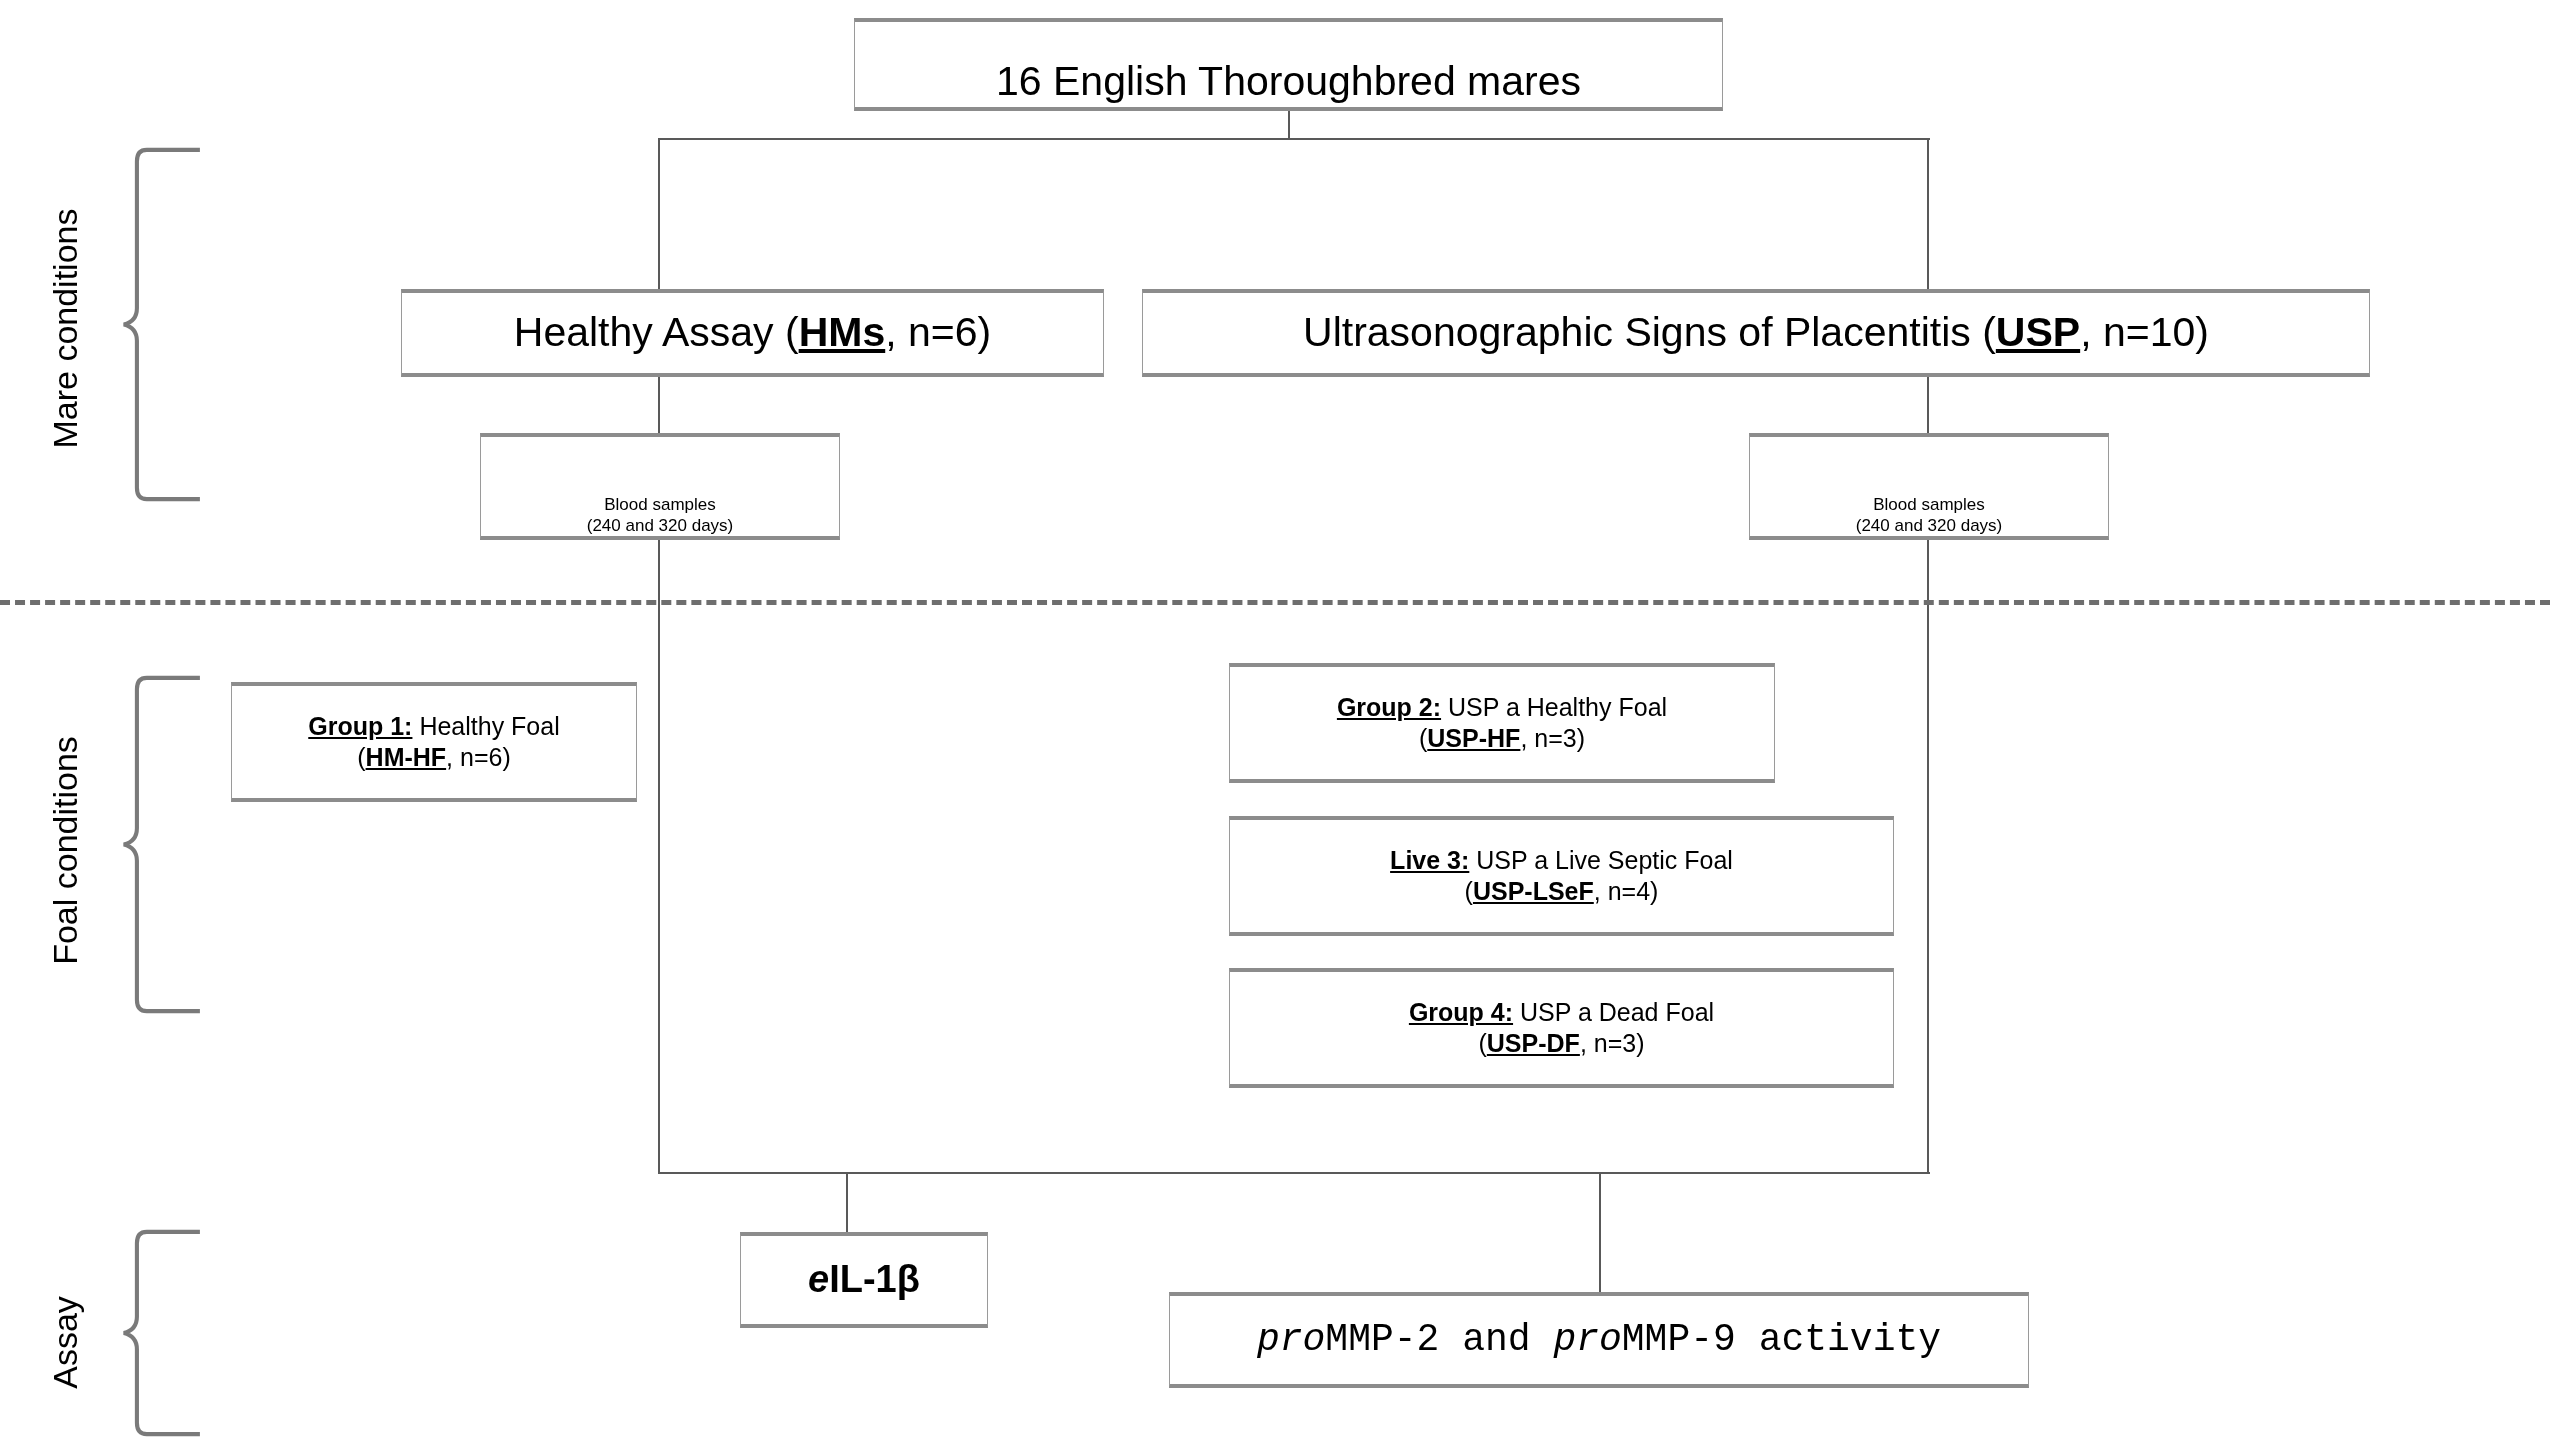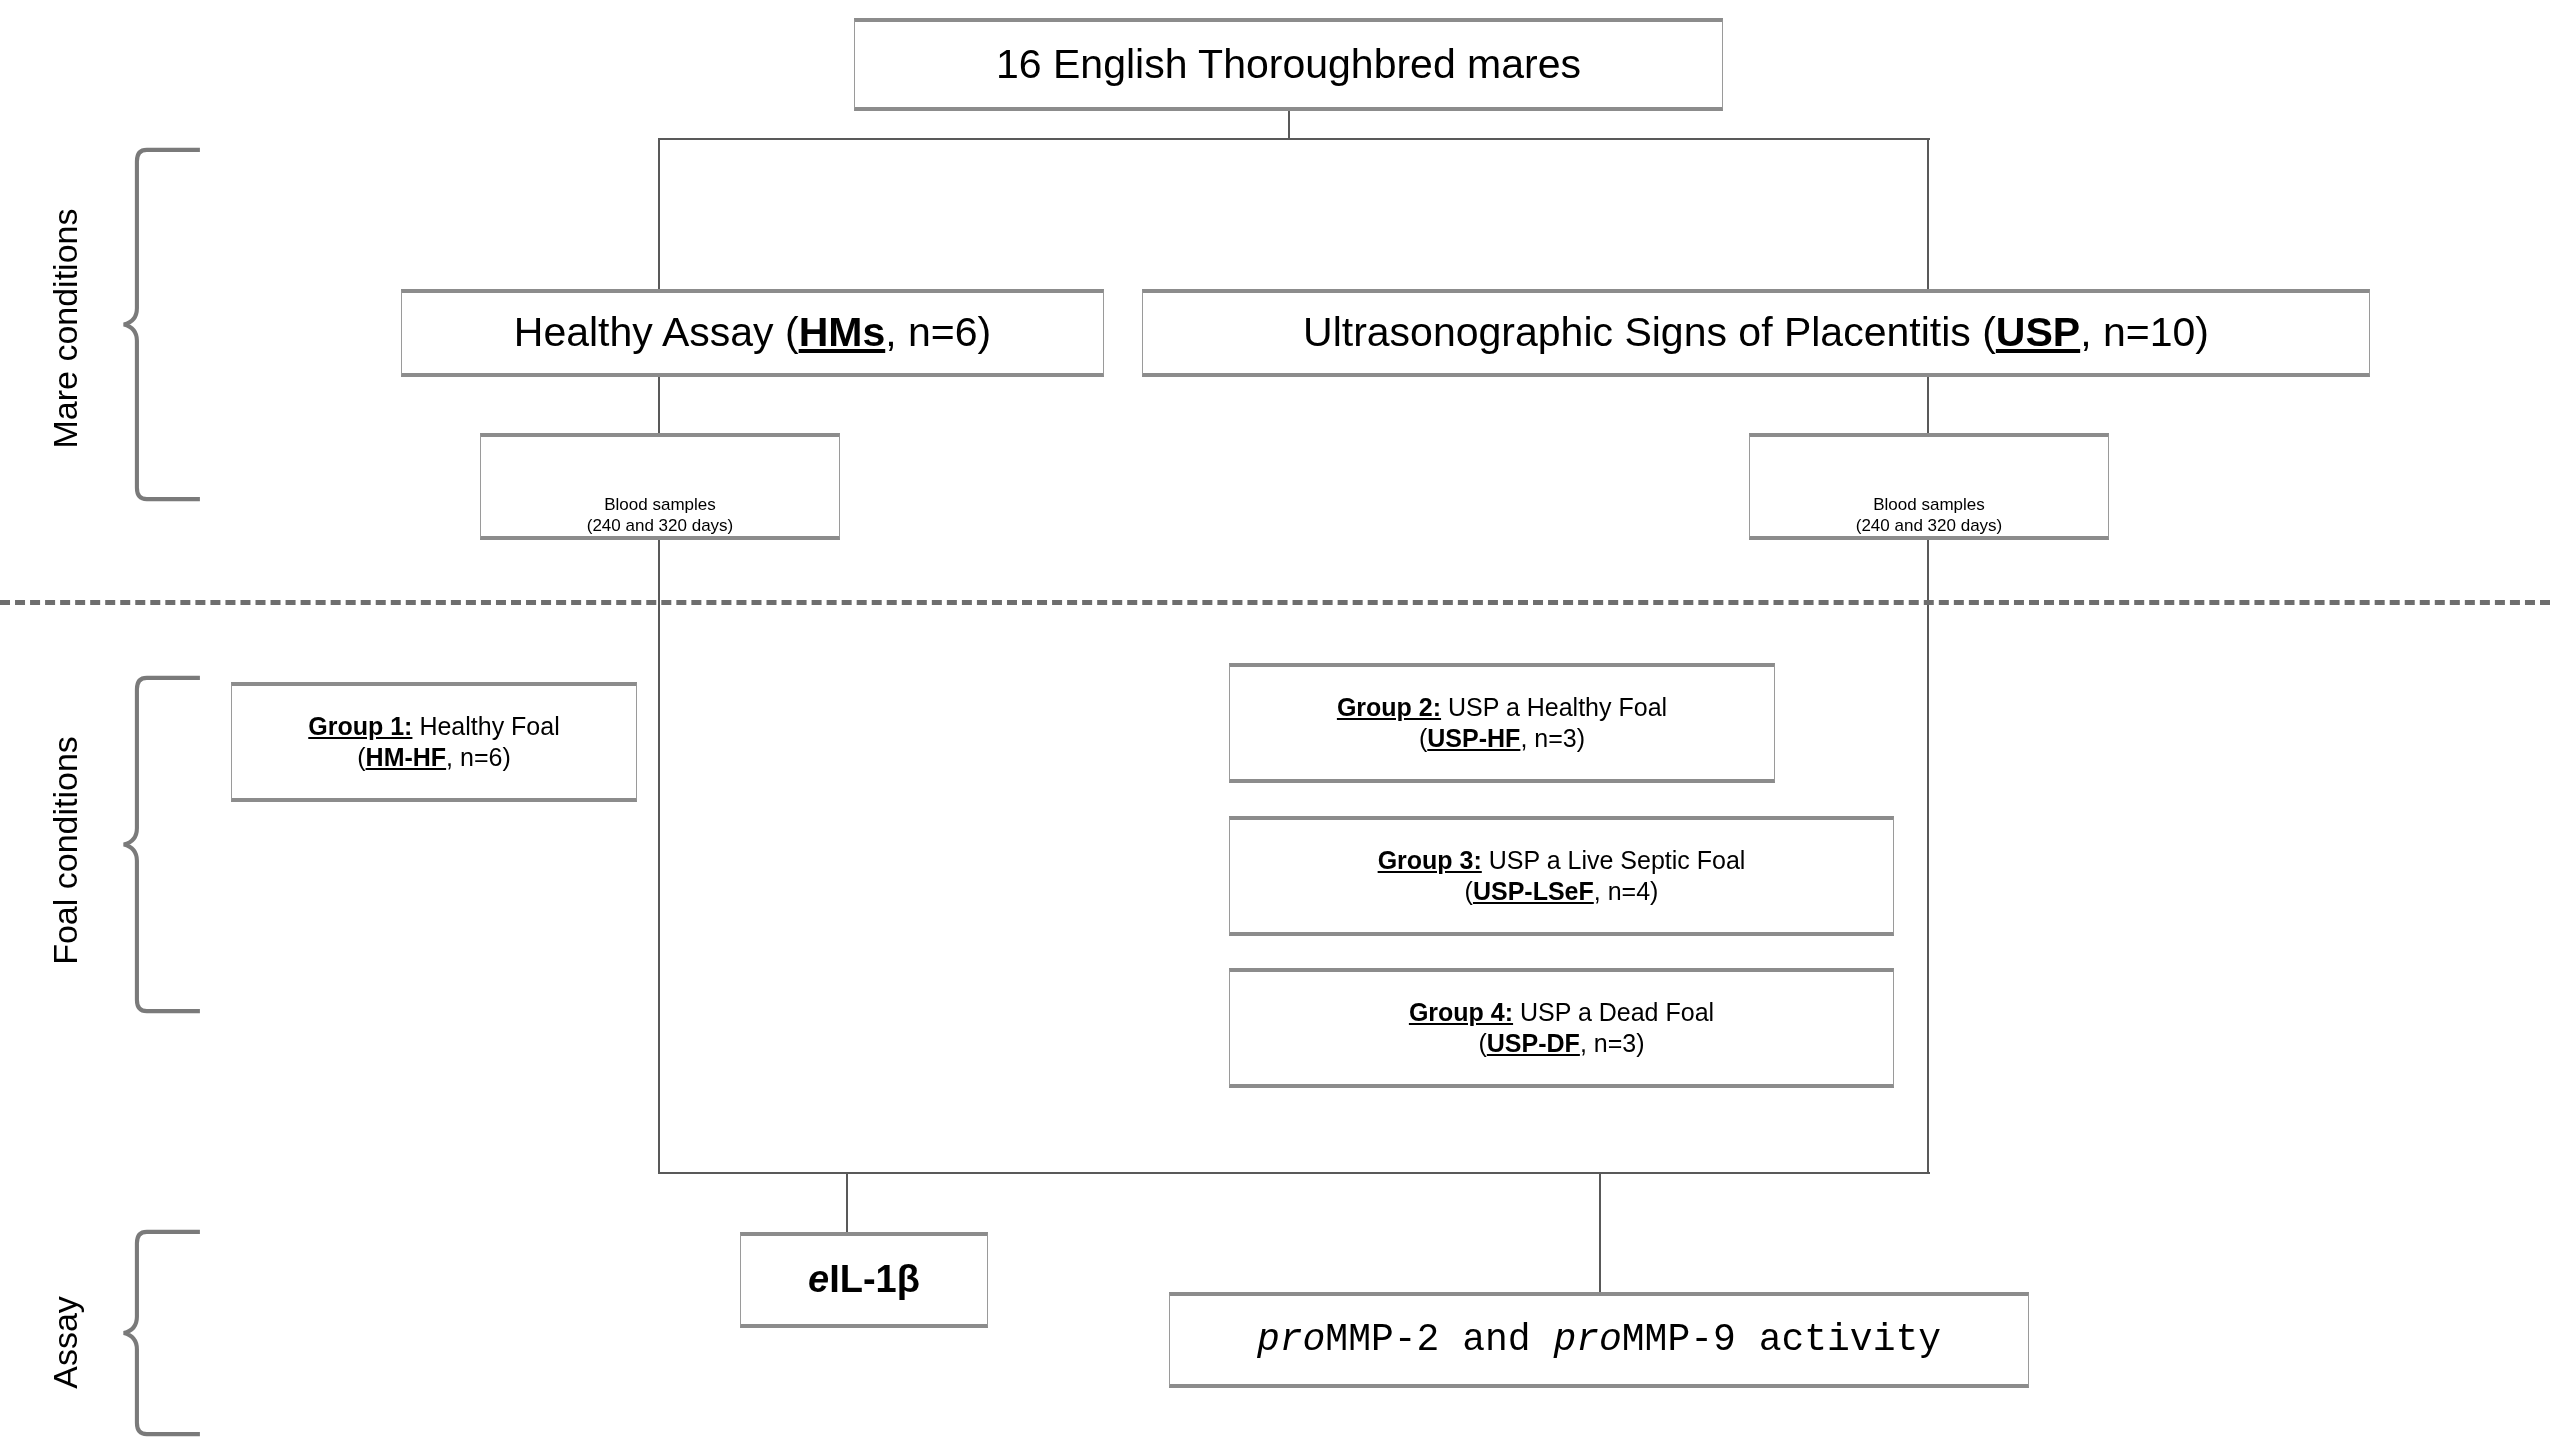--- a/index.html
+++ b/index.html
@@ -27,21 +27,21 @@
     border-bottom: 4.1px solid #8c8c8c;
     display: flex;
     align-items: center;
     justify-content: center;
     text-align: center;
     line-height: 1.25;
     z-index: 5;
   }
   .node .inner { width: 100%; padding: 0 8.2px; box-sizing: border-box; }
 
-  .n-top      { font-size: 41px; }
+  .n-top      { font-size: 41px; align-items: flex-end; }
   .n-mare     { font-size: 41px; }
   .n-blood    { font-size: 17px; align-items: flex-end; }
   .n-group    { font-size: 25px; }
   .n-assay    { font-size: 38px; }
 
   b { font-weight: bold; text-decoration: underline; }
   i { font-style: italic; }
 
   
   .ln {
@@ -147,21 +147,21 @@
 
   <div class="node n-group" style="left:1229px; top:663px; width:546px; height:120px;">
     <span class="inner">
       <b>Group 2:</b><span> USP a Healthy Foal</span><br>
       <span>(</span><b>USP-HF</b><span>, n=3)</span>
     </span>
   </div>
 
   <div class="node n-group" style="left:1229px; top:816px; width:665px; height:120px;">
     <span class="inner">
-      <b>Group 3:</b><span> USP a Live Septic Foal</span><br>
+      <b>Live 3:</b><span> USP a Live Septic Foal</span><br>
       <span>(</span><b>USP-LSeF</b><span>, n=4)</span>
     </span>
   </div>
 
   <div class="node n-group" style="left:1229px; top:968px; width:665px; height:120px;">
     <span class="inner">
       <b>Group 4:</b><span> USP a Dead Foal</span><br>
       <span>(</span><b>USP-DF</b><span>, n=3)</span>
     </span>
   </div>

